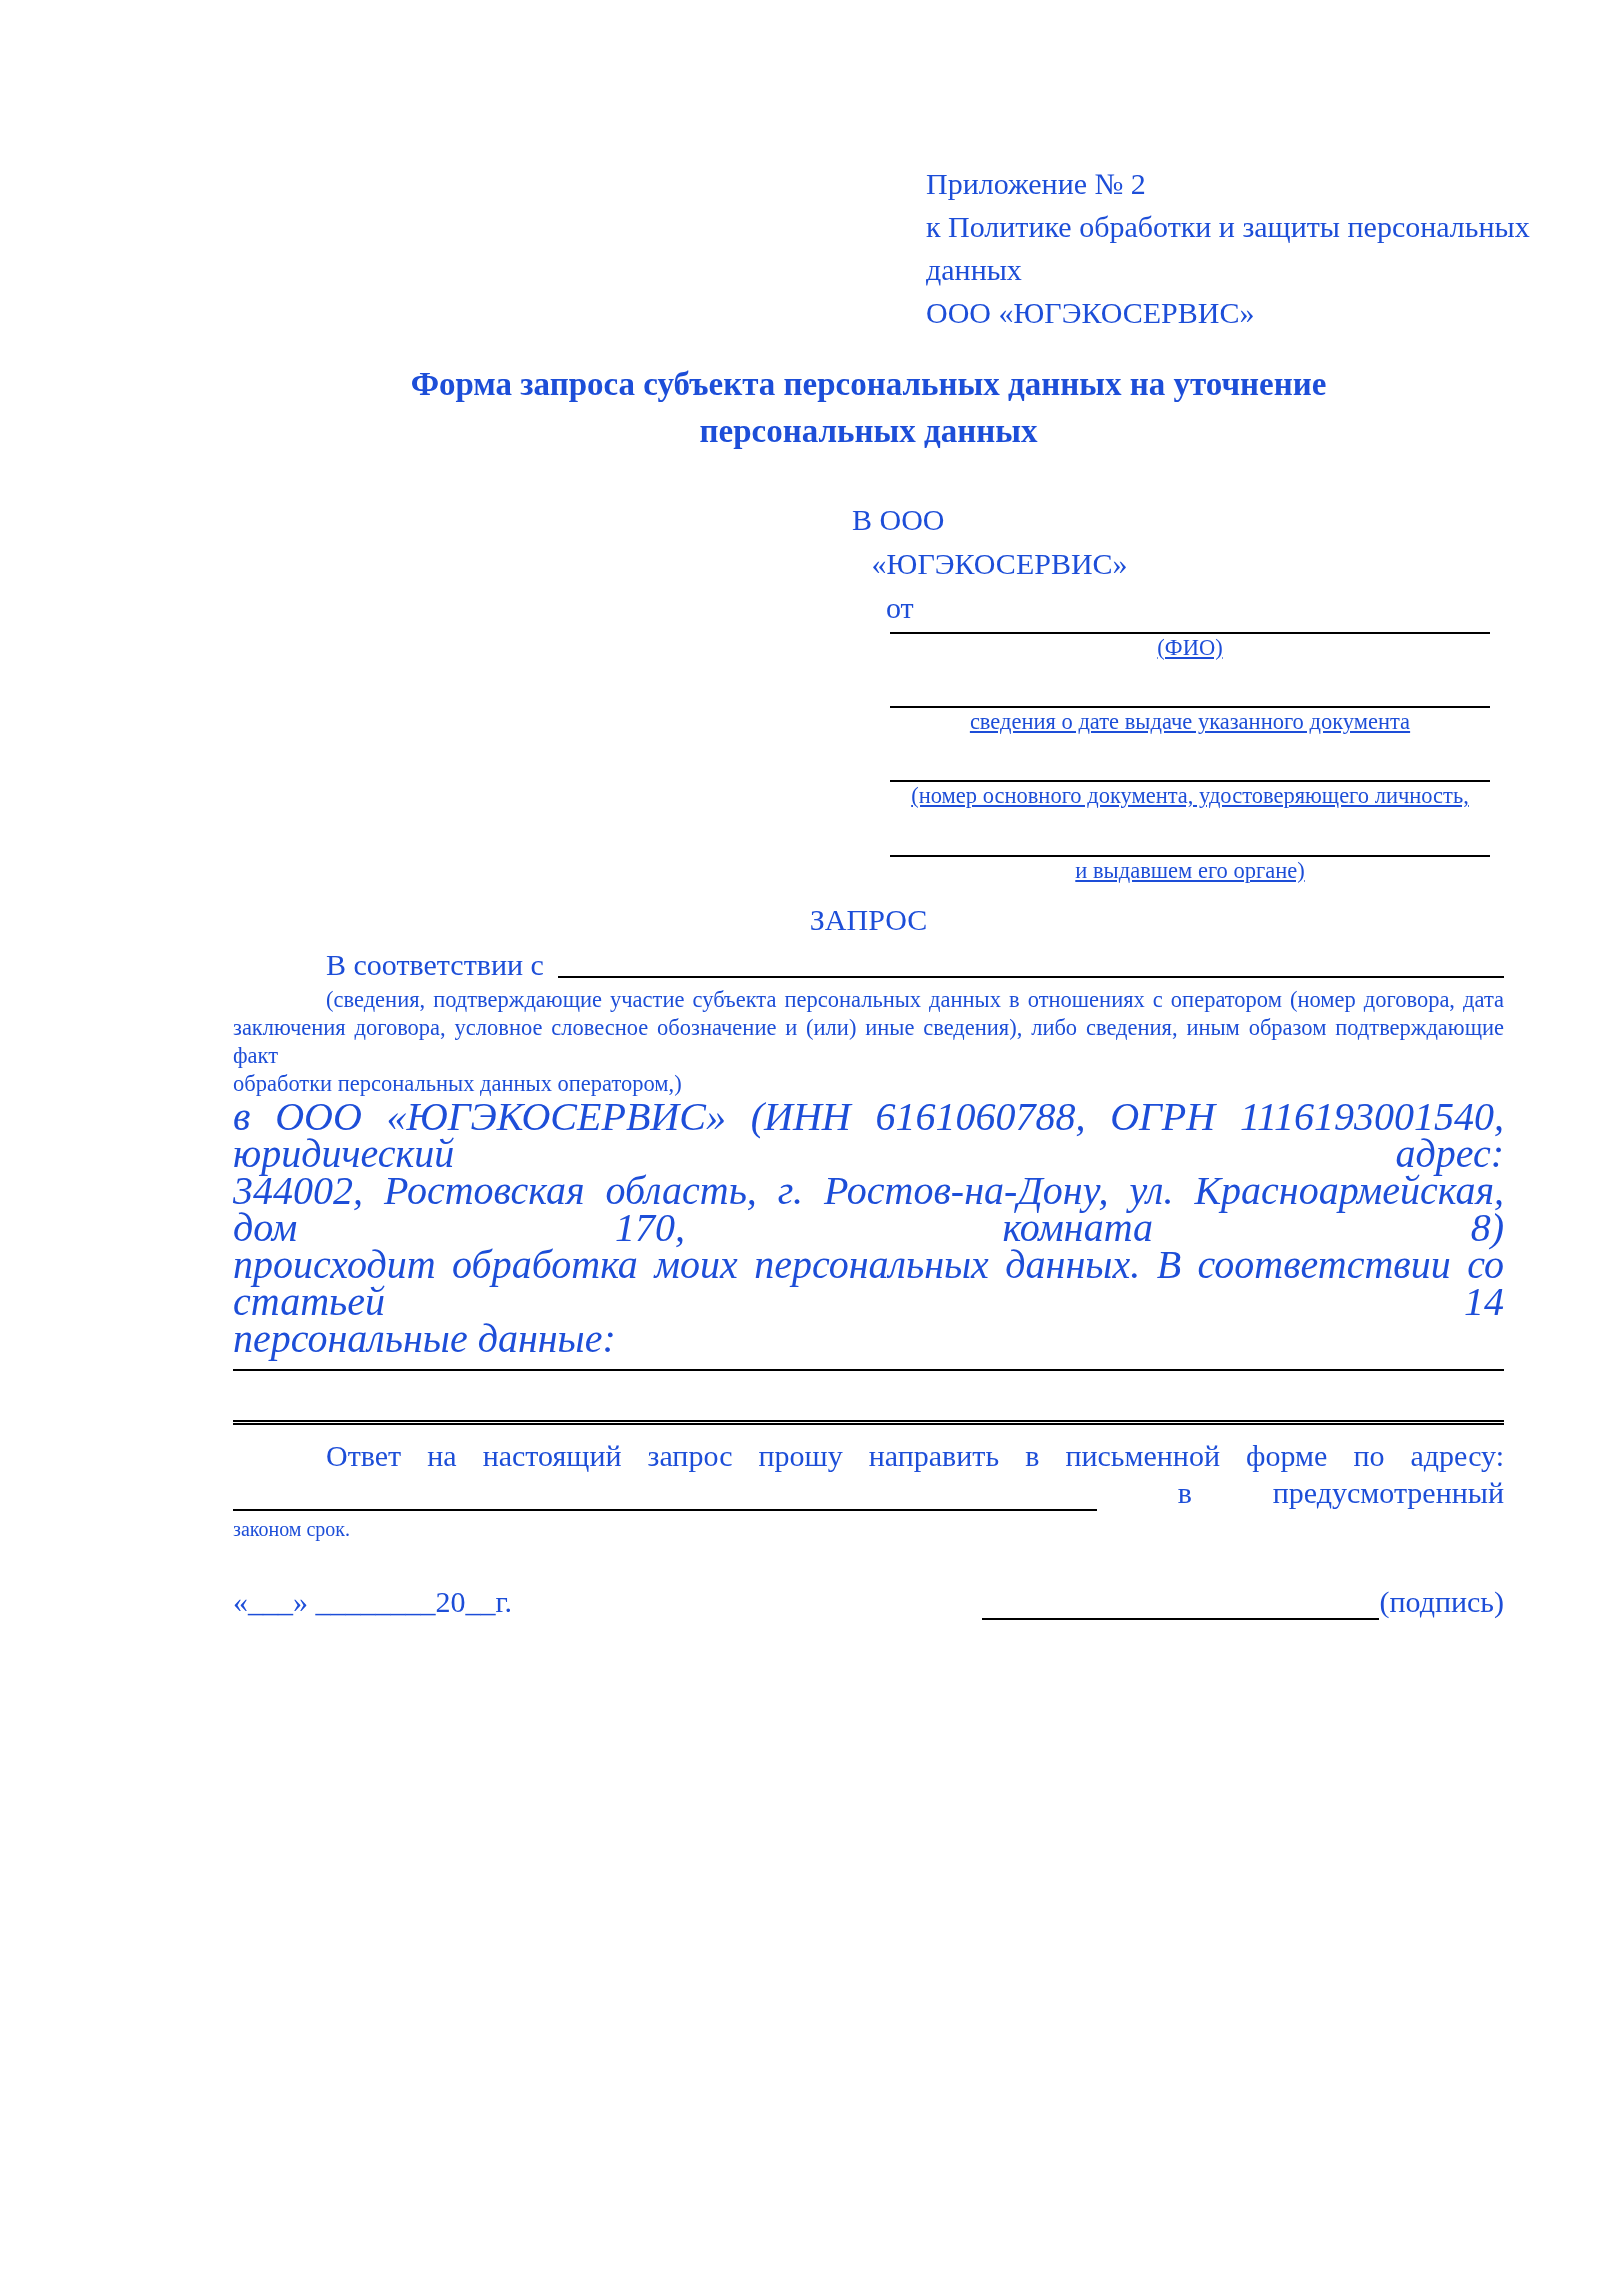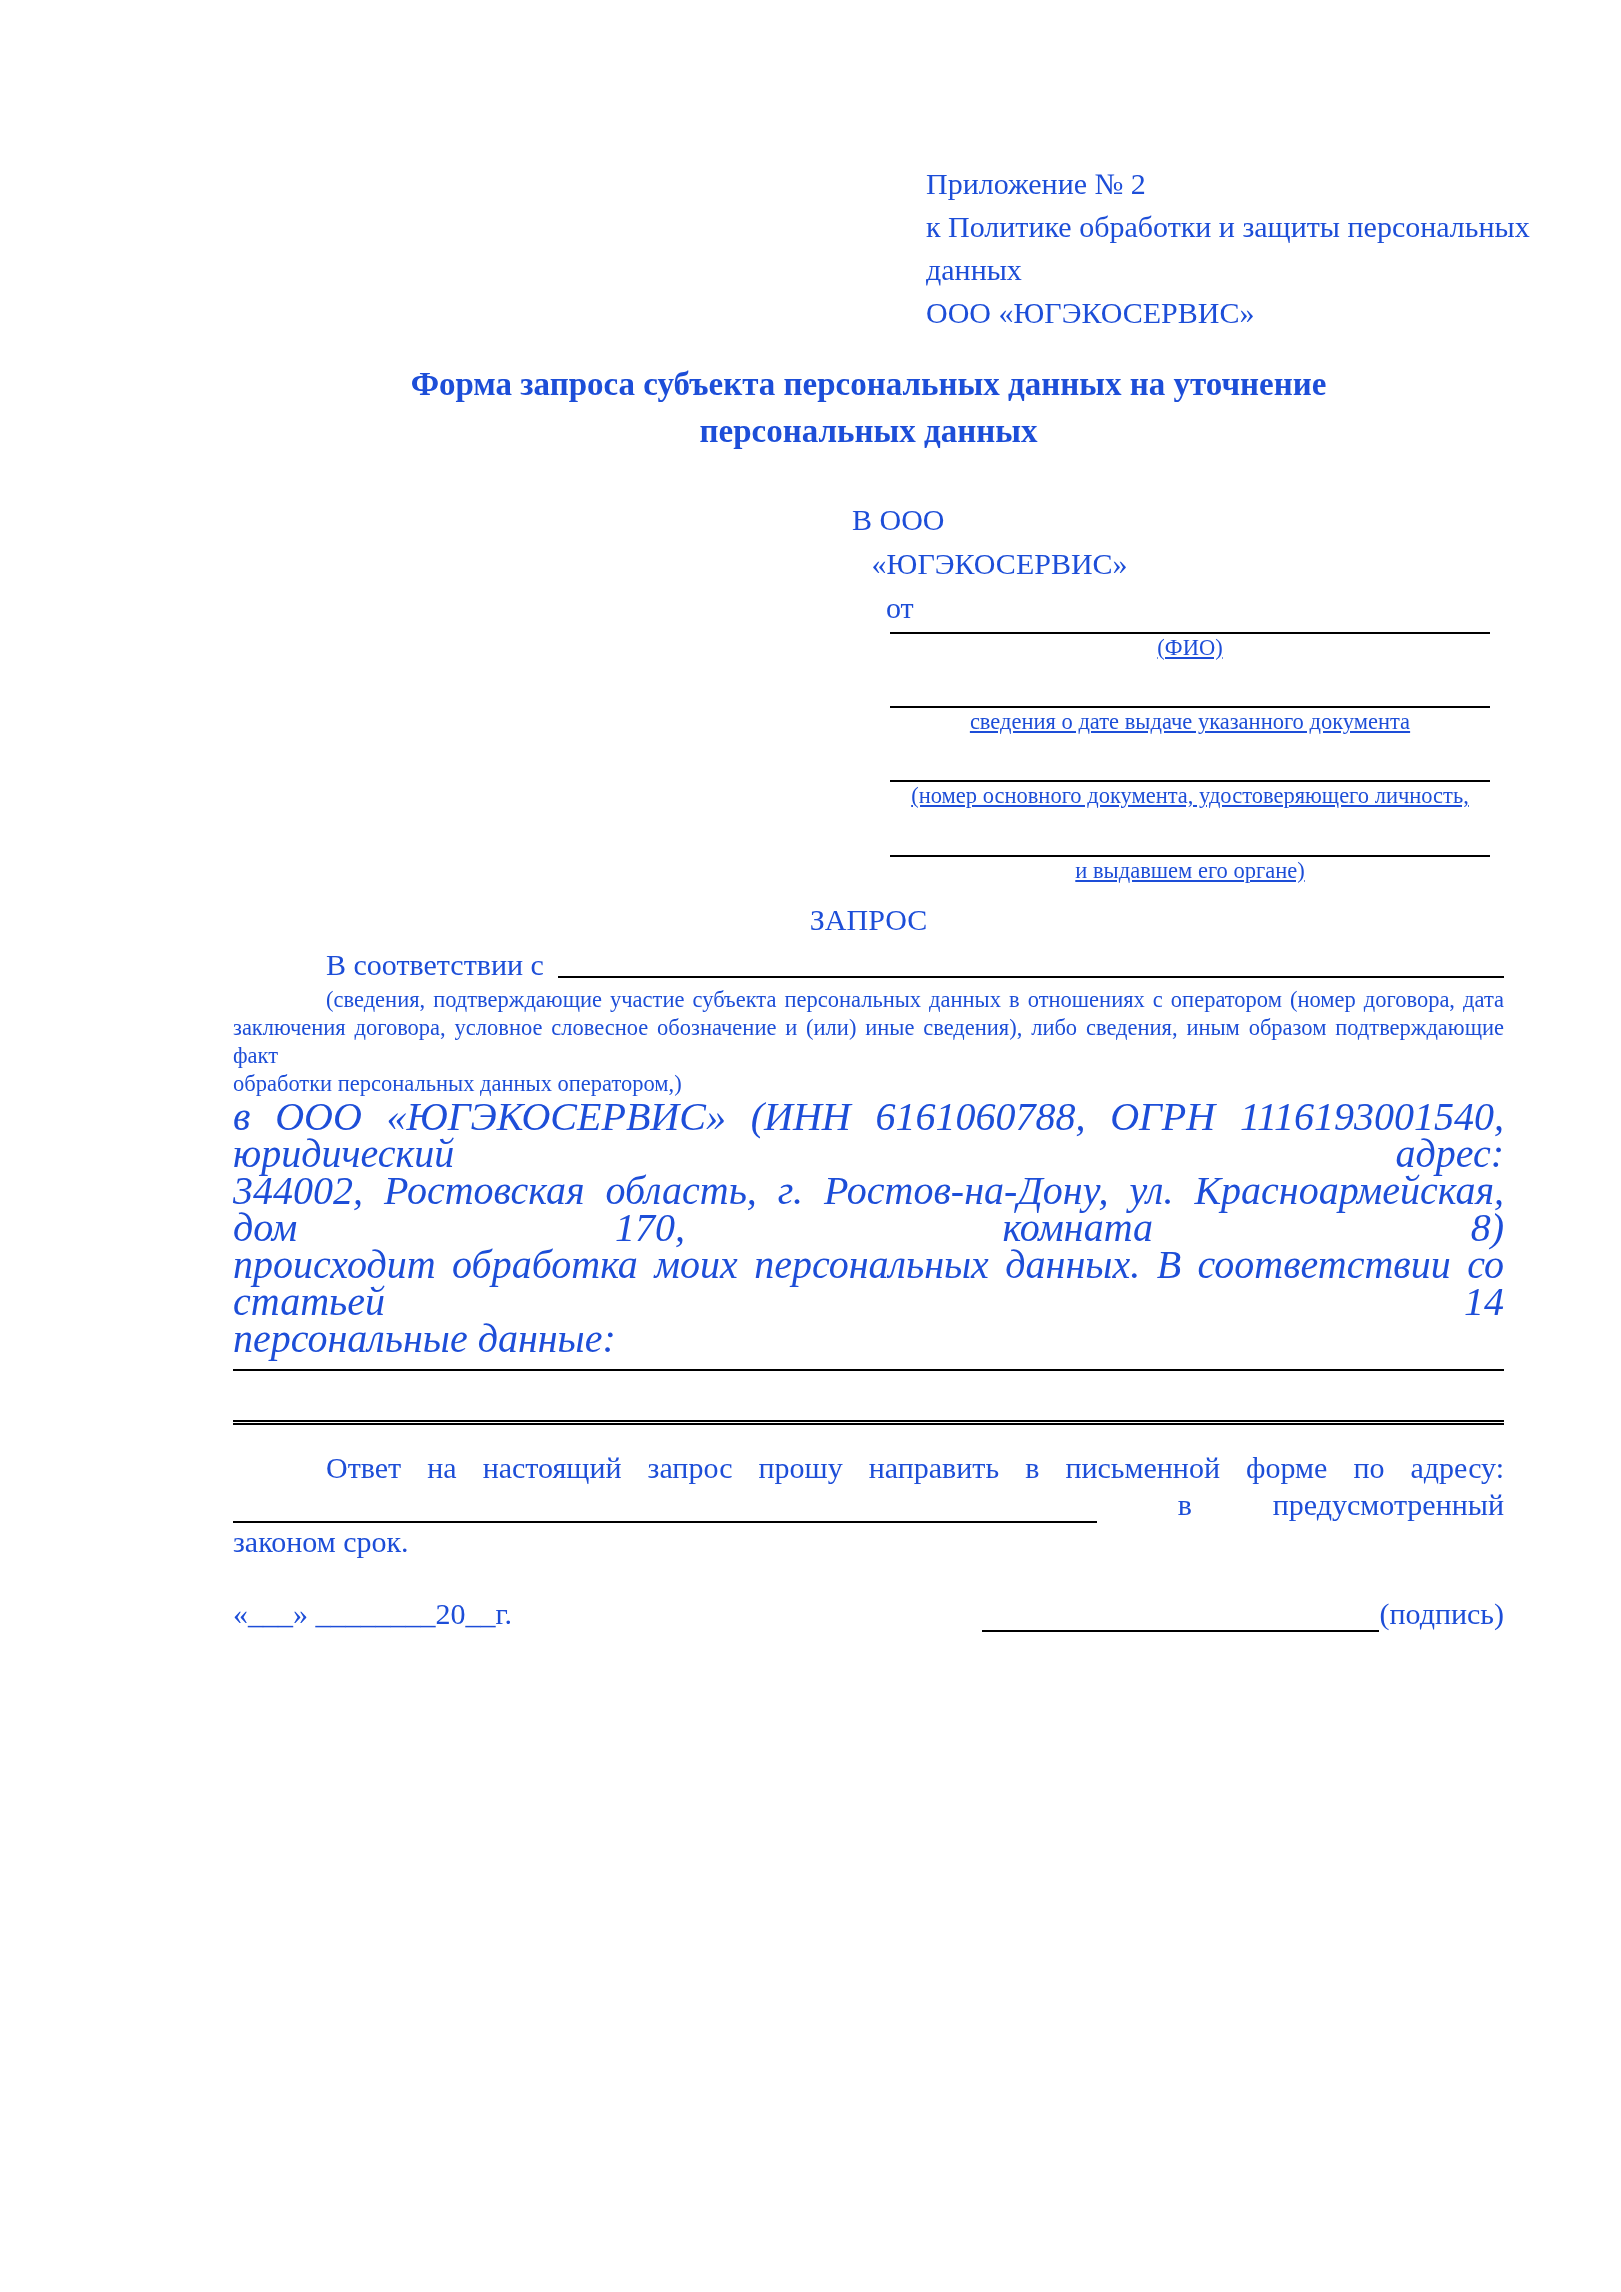--- a/index.html
+++ b/index.html
@@ -89,37 +89,37 @@
     text-align: justify;
     text-align-last: justify;
     font-style: italic;
   }
   .body-line.last { text-align: left; text-align-last: left; }
 
   .blank-a { border-bottom: 2.9px solid #000; margin-top: 9.8px; height: 2px; }
   .blank-b { border-bottom: 5.9px double #000; margin-top: 47px; height: 2px; }
 
   .reply-l1 {
-    margin-top: 24px;
+    margin-top: 12px;
     font-size: 30px;
     line-height: 37px;
     text-indent: 93px;
     text-align: justify;
     text-align-last: justify;
   }
   .reply-row {
     display: flex;
     justify-content: space-between;
     align-items: flex-end;
     font-size: 30px;
     line-height: 37px;
     height: 37px;
   }
   .reply-blank { width: 864px; border-bottom: 2.9px solid #000; height: 29px; }
-  .reply-l3 { font-size: 30px; line-height: 37px; }
+  .reply-l3 { font-size: 20px; line-height: 37px; }
 
   .footer-row {
     margin-top: 35px;
     display: flex;
     justify-content: space-between;
     align-items: flex-end;
     font-size: 30px;
     line-height: 37px;
   }
   .sig { display: flex; align-items: flex-end; }

